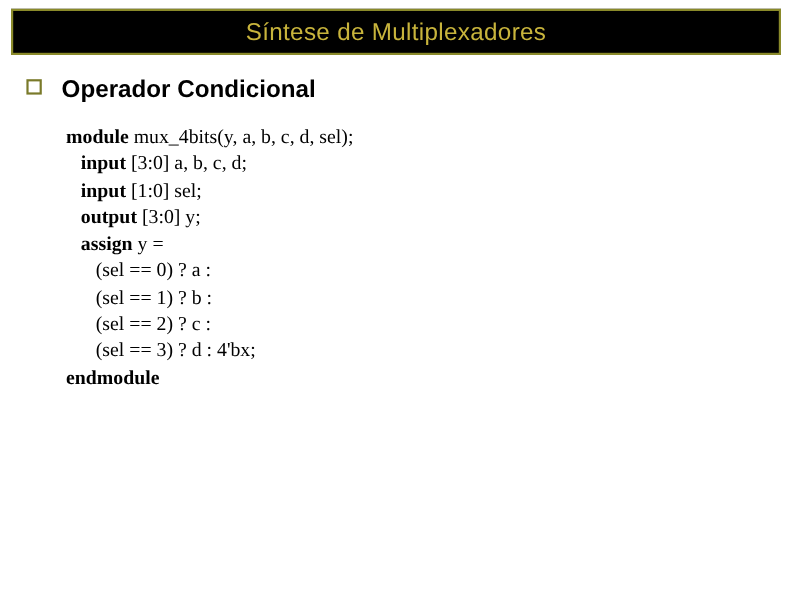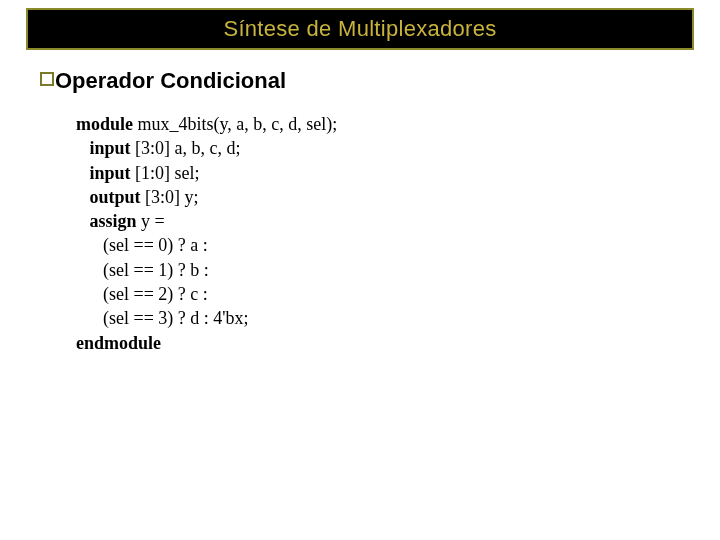--- a/index.html
+++ b/index.html
@@ -6,21 +6,21 @@
   body {
     width: 720px;
     height: 540px;
     background: #ffffff;
     font-family: Verdana, Arial, sans-serif;
     overflow: hidden;
   }
   .slide {
     width: 720px;
     height: 392px;
-    padding: 8px 26px;
+    padding: 8px 10px;
     position: relative;
   }
   .title-bar {
     background: #000000;
     border: 2px solid #8a8a2a;
     padding: 6px 0;
     text-align: center;
     margin-bottom: 18px;
   }
   .title-text {
@@ -28,21 +28,21 @@
     font-size: 22px;
     font-weight: normal;
     letter-spacing: 0.3px;
   }
   .content {
     padding-left: 14px;
   }
   .bullet-row {
     display: flex;
     align-items: flex-start;
-    gap: 1px;
+    gap: 18px;
     margin-bottom: 18px;
   }
   .bullet-icon {
     width: 14px;
     height: 14px;
     border: 2px solid #7a7a2a;
     margin-top: 4px;
     flex-shrink: 0;
   }
   .bullet-label {

